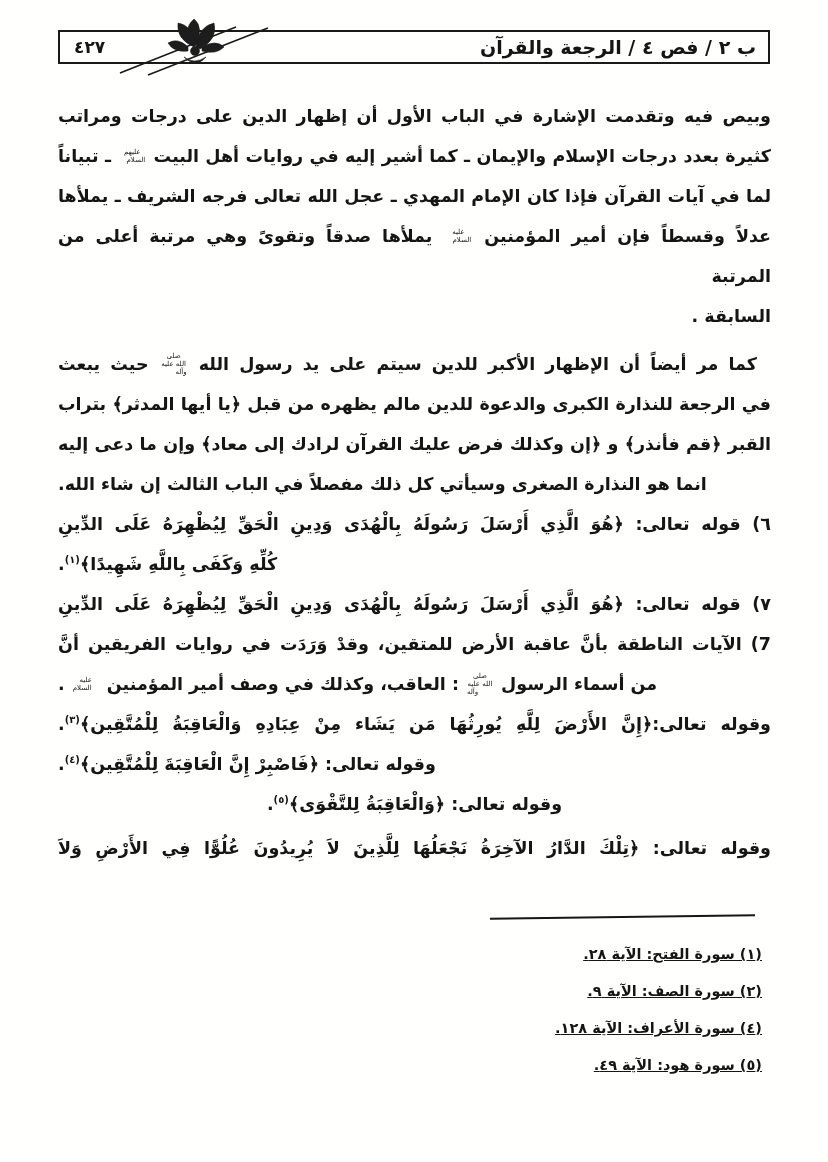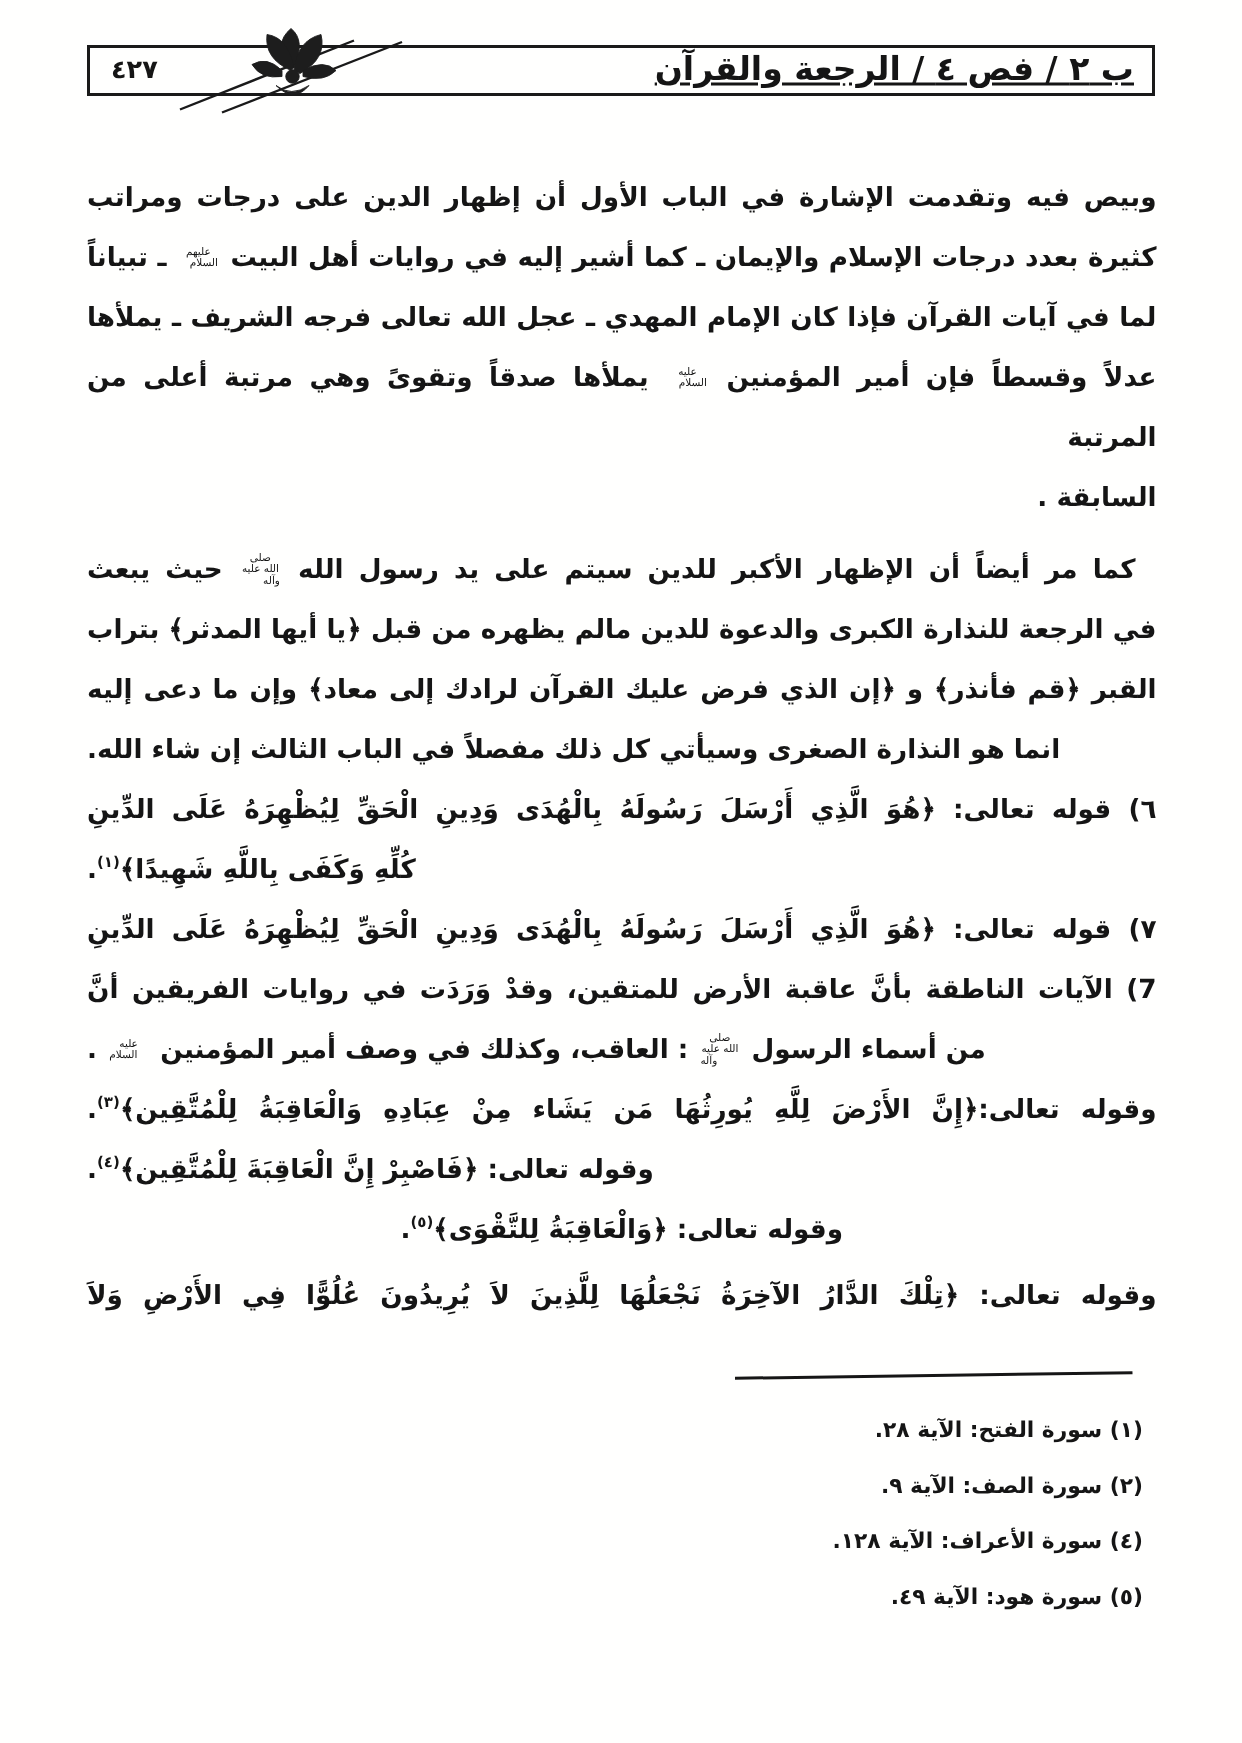--- a/index.html
+++ b/index.html
@@ -16,42 +16,41 @@
   .header-box{
     position:absolute;
     top:30px;right:58px;left:58px;
     height:30px;
     border:2px solid #1a1a1a;
   }
   .header-title{
     position:absolute;
     top:0;right:12px;
     line-height:30px;
-    font-size:22px;
+    font-size:19px;
     font-weight:700;
     white-space:nowrap;
-    text-decoration:underline;
   }
   .page-number{
     position:absolute;
     top:1px;left:14px;
     line-height:28px;
     font-size:17px;
     font-weight:700;
   }
   .ornament{
     position:absolute;
     left:58px;top:-17px;
     width:160px;height:62px;
     pointer-events:none;
   }
   
   .content{
     position:absolute;
-    top:112px;right:57px;left:58px;
+    top:96px;right:57px;left:58px;
   }
   .line{
     font-size:17.5px;
     font-weight:700;
     line-height:40px;
     text-align:justify;
     text-align-last:justify;
     text-justify:inter-word;
     white-space:normal;
   }
@@ -85,20 +84,21 @@
     top:916px;right:73px;
     width:265px;height:2px;
     background:#161616;
     transform:rotate(-0.8deg);
   }
   .footnotes{
     position:absolute;
     top:936px;right:66px;left:74px;
     text-align:center;
     text-align-last:right;
+    text-decoration:underline;
   }
   .footnote{
     font-size:14.5px;
     font-weight:700;
     line-height:37px;
   }
 </style>
 </head>
 <body>
 
@@ -128,21 +128,21 @@
       <div class="line">وبيص فيه وتقدمت الإشارة في الباب الأول أن إظهار الدين على درجات ومراتب</div>
       <div class="line"><span>كثيرة بعدد درجات الإسلام والإيمان ـ كما أشير إليه في روايات أهل البيت </span><span class="hon">عليهم السلام</span><span> ـ تبياناً</span></div>
       <div class="line">لما في آيات القرآن فإذا كان الإمام المهدي ـ عجل الله تعالى فرجه الشريف ـ يملأها</div>
       <div class="line"><span>عدلاً وقسطاً فإن أمير المؤمنين </span><span class="hon">عليه السلام</span><span> يملأها صدقاً وتقوىً وهي مرتبة أعلى من المرتبة</span></div>
       <div class="line t-right">السابقة .</div>
     </div>
 
     <div class="block gap-sm">
       <div class="line ind"><span>كما مر أيضاً أن الإظهار الأكبر للدين سيتم على يد رسول الله </span><span class="hon">صلى الله عليه وآله</span><span> حيث يبعث</span></div>
       <div class="line">في الرجعة للنذارة الكبرى والدعوة للدين مالم يظهره من قبل ﴿يا أيها المدثر﴾ بتراب</div>
-      <div class="line">القبر ﴿قم فأنذر﴾ و ﴿إن الذي فرض عليك القرآن لرادك إلى معاد﴾ وإن ما دعى إليه</div>
+      <div class="line">القبر ﴿قم فأنذر﴾ و ﴿إن وكذلك فرض عليك القرآن لرادك إلى معاد﴾ وإن ما دعى إليه</div>
       <div class="line t-left">انما هو النذارة الصغرى وسيأتي كل ذلك مفصلاً في الباب الثالث إن شاء الله.</div>
     </div>
 
     <div class="block">
       <div class="line">٦) قوله تعالى: ﴿هُوَ الَّذِي أَرْسَلَ رَسُولَهُ بِالْهُدَى وَدِينِ الْحَقِّ لِيُظْهِرَهُ عَلَى الدِّينِ</div>
       <div class="line t-left"><span>كُلِّهِ وَكَفَى بِاللَّهِ شَهِيدًا﴾</span><sup class="fnref">(١)</sup><span>.</span></div>
     </div>
 
     <div class="block">
       <div class="line">٧) قوله تعالى: ﴿هُوَ الَّذِي أَرْسَلَ رَسُولَهُ بِالْهُدَى وَدِينِ الْحَقِّ لِيُظْهِرَهُ عَلَى الدِّينِ</div>

